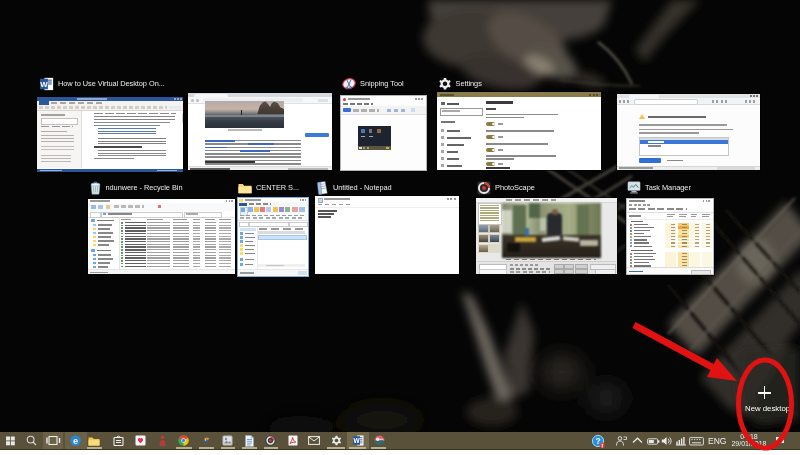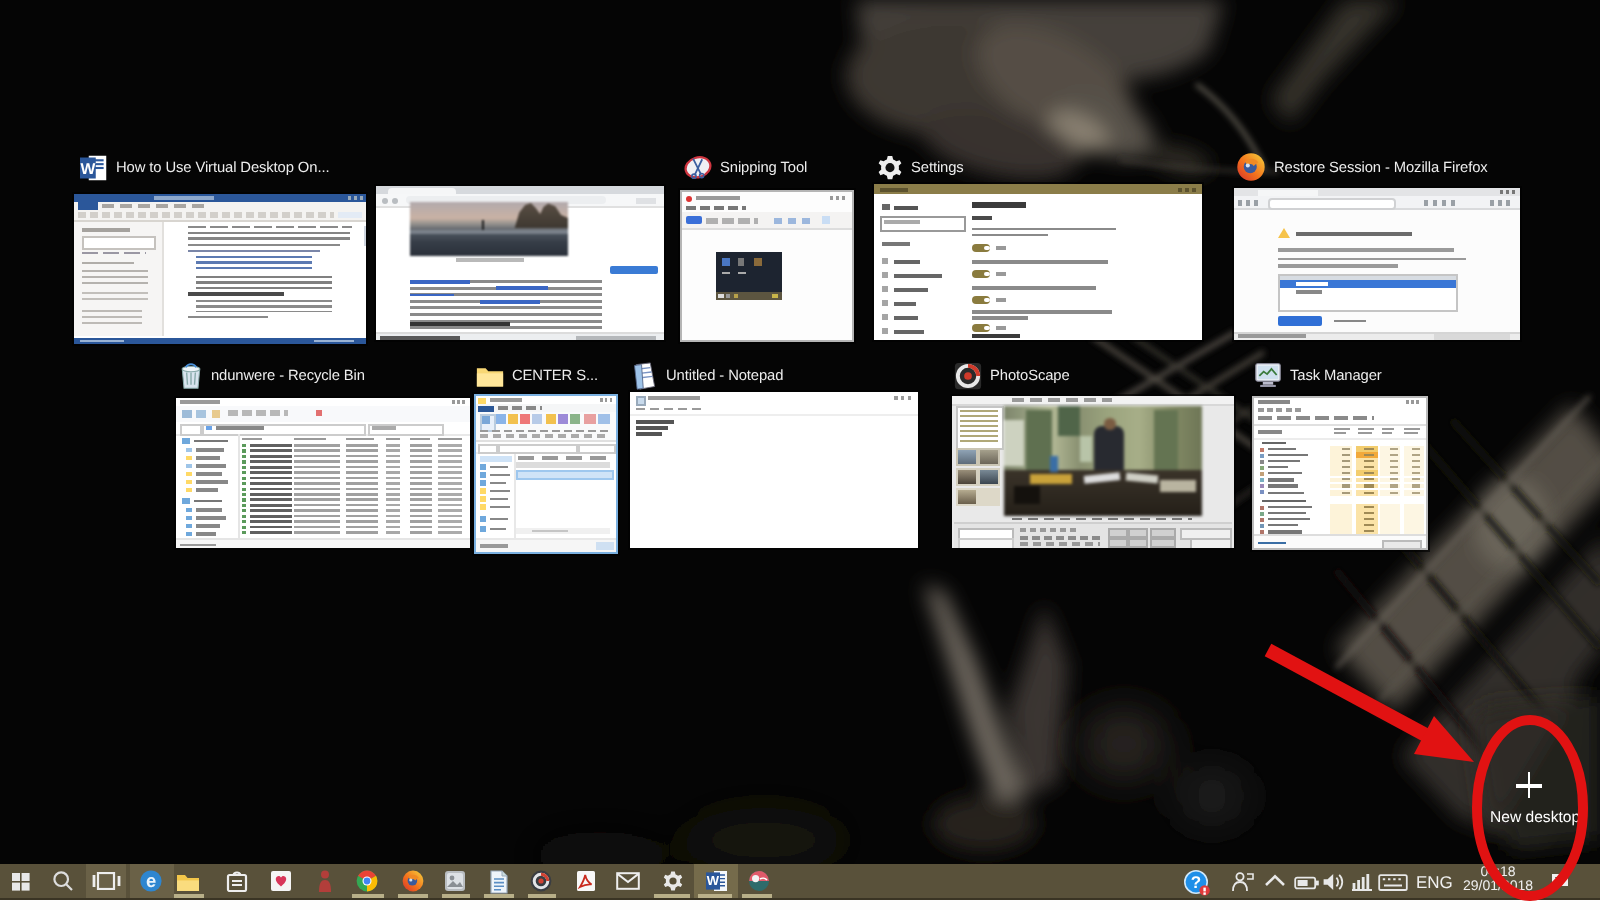--- a/index.html
+++ b/index.html
@@ -102,33 +102,20 @@
         <path d="M5.2 2.6 L9.8 11.8 M10.4 3 L6 12.2" stroke="#3c5fa0" stroke-width="1"></path>
         <circle cx="5.7" cy="12.7" r="1.2" fill="none" stroke="#3c5fa0" stroke-width="0.9"></circle>
         <circle cx="10.1" cy="12.3" r="1.2" fill="none" stroke="#3c5fa0" stroke-width="0.9"></circle>
       </svg>Snipping Tool</div>
 <div class="ttl" style="left:437.5px;top:76.3px;"><svg width="14" height="14" viewBox="0 0 16 16">
         <g fill="#eee">
           <path d="M8 1.2 L9.3 1.2 L9.8 3.2 A5.2 5.2 0 0 1 11.6 4.2 L13.5 3.5 L14.5 5.3 L13 6.7 A5.2 5.2 0 0 1 13 8.9 L14.5 10.3 L13.5 12.1 L11.6 11.4 A5.2 5.2 0 0 1 9.8 12.4 L9.3 14.4 L6.7 14.4 L6.2 12.4 A5.2 5.2 0 0 1 4.4 11.4 L2.5 12.1 L1.5 10.3 L3 8.9 A5.2 5.2 0 0 1 3 6.7 L1.5 5.3 L2.5 3.5 L4.4 4.2 A5.2 5.2 0 0 1 6.2 3.2 L6.7 1.2 Z"></path>
         </g>
         <circle cx="8" cy="7.8" r="2.6" fill="#111"></circle>
       </svg>Settings</div>
-<div class="ttl" style="left:618px;top:76.3px;"><svg width="15" height="15" viewBox="0 0 16 16">
-        <defs>
-          <linearGradient id="ffg" x1="0" y1="1" x2="1" y2="0">
-            <stop offset="0" stop-color="#d7302c"></stop>
-            <stop offset="0.45" stop-color="#f4721c"></stop>
-            <stop offset="1" stop-color="#f6d43c"></stop>
-          </linearGradient>
-        </defs>
-        <circle cx="8" cy="8" r="7.3" fill="url(#ffg)"></circle>
-        <circle cx="7.6" cy="7.8" r="3.5" fill="#3a5a9c"></circle>
-        <path d="M4.8 5.2 A4.4 4.4 0 0 1 11.8 5.4 L9.4 7.4 A2.2 2.2 0 0 0 6 7 Z" fill="#f08a24"></path>
-        <circle cx="6.3" cy="7.2" r="1.1" fill="#d8e4f0"></circle>
-      </svg>Restore Session - Mozilla Firefox</div>
 
 <div class="ttl" style="left:88.5px;top:180.3px;"><svg width="13" height="14" viewBox="0 0 14 16">
         <path d="M2 4 L12 4 L11 15 L3 15 Z" fill="#d8e4ee" stroke="#8aa" stroke-width="0.6"></path>
         <ellipse cx="7" cy="4" rx="5" ry="1.6" fill="#eef4f8" stroke="#8aa" stroke-width="0.6"></ellipse>
         <path d="M4.5 6 L5 13 M7 6 L7 13 M9.5 6 L9 13" stroke="#8aa" stroke-width="0.8" fill="none"></path>
         <path d="M4 3 A3.4 3.4 0 0 1 10 3" stroke="#4a90d9" stroke-width="1" fill="none"></path>
       </svg>ndunwere - Recycle Bin</div>
 <div class="ttl" style="left:238px;top:180.3px;"><svg width="14" height="12" viewBox="0 0 16 13">
         <path d="M0.5 2 L5.5 2 L7 3.8 L15.5 3.8 L15.5 12.5 L0.5 12.5 Z" fill="#f8d775"></path>
         <path d="M0.5 5 L15.5 5 L15.5 12.5 L0.5 12.5 Z" fill="#ffe69a"></path>

